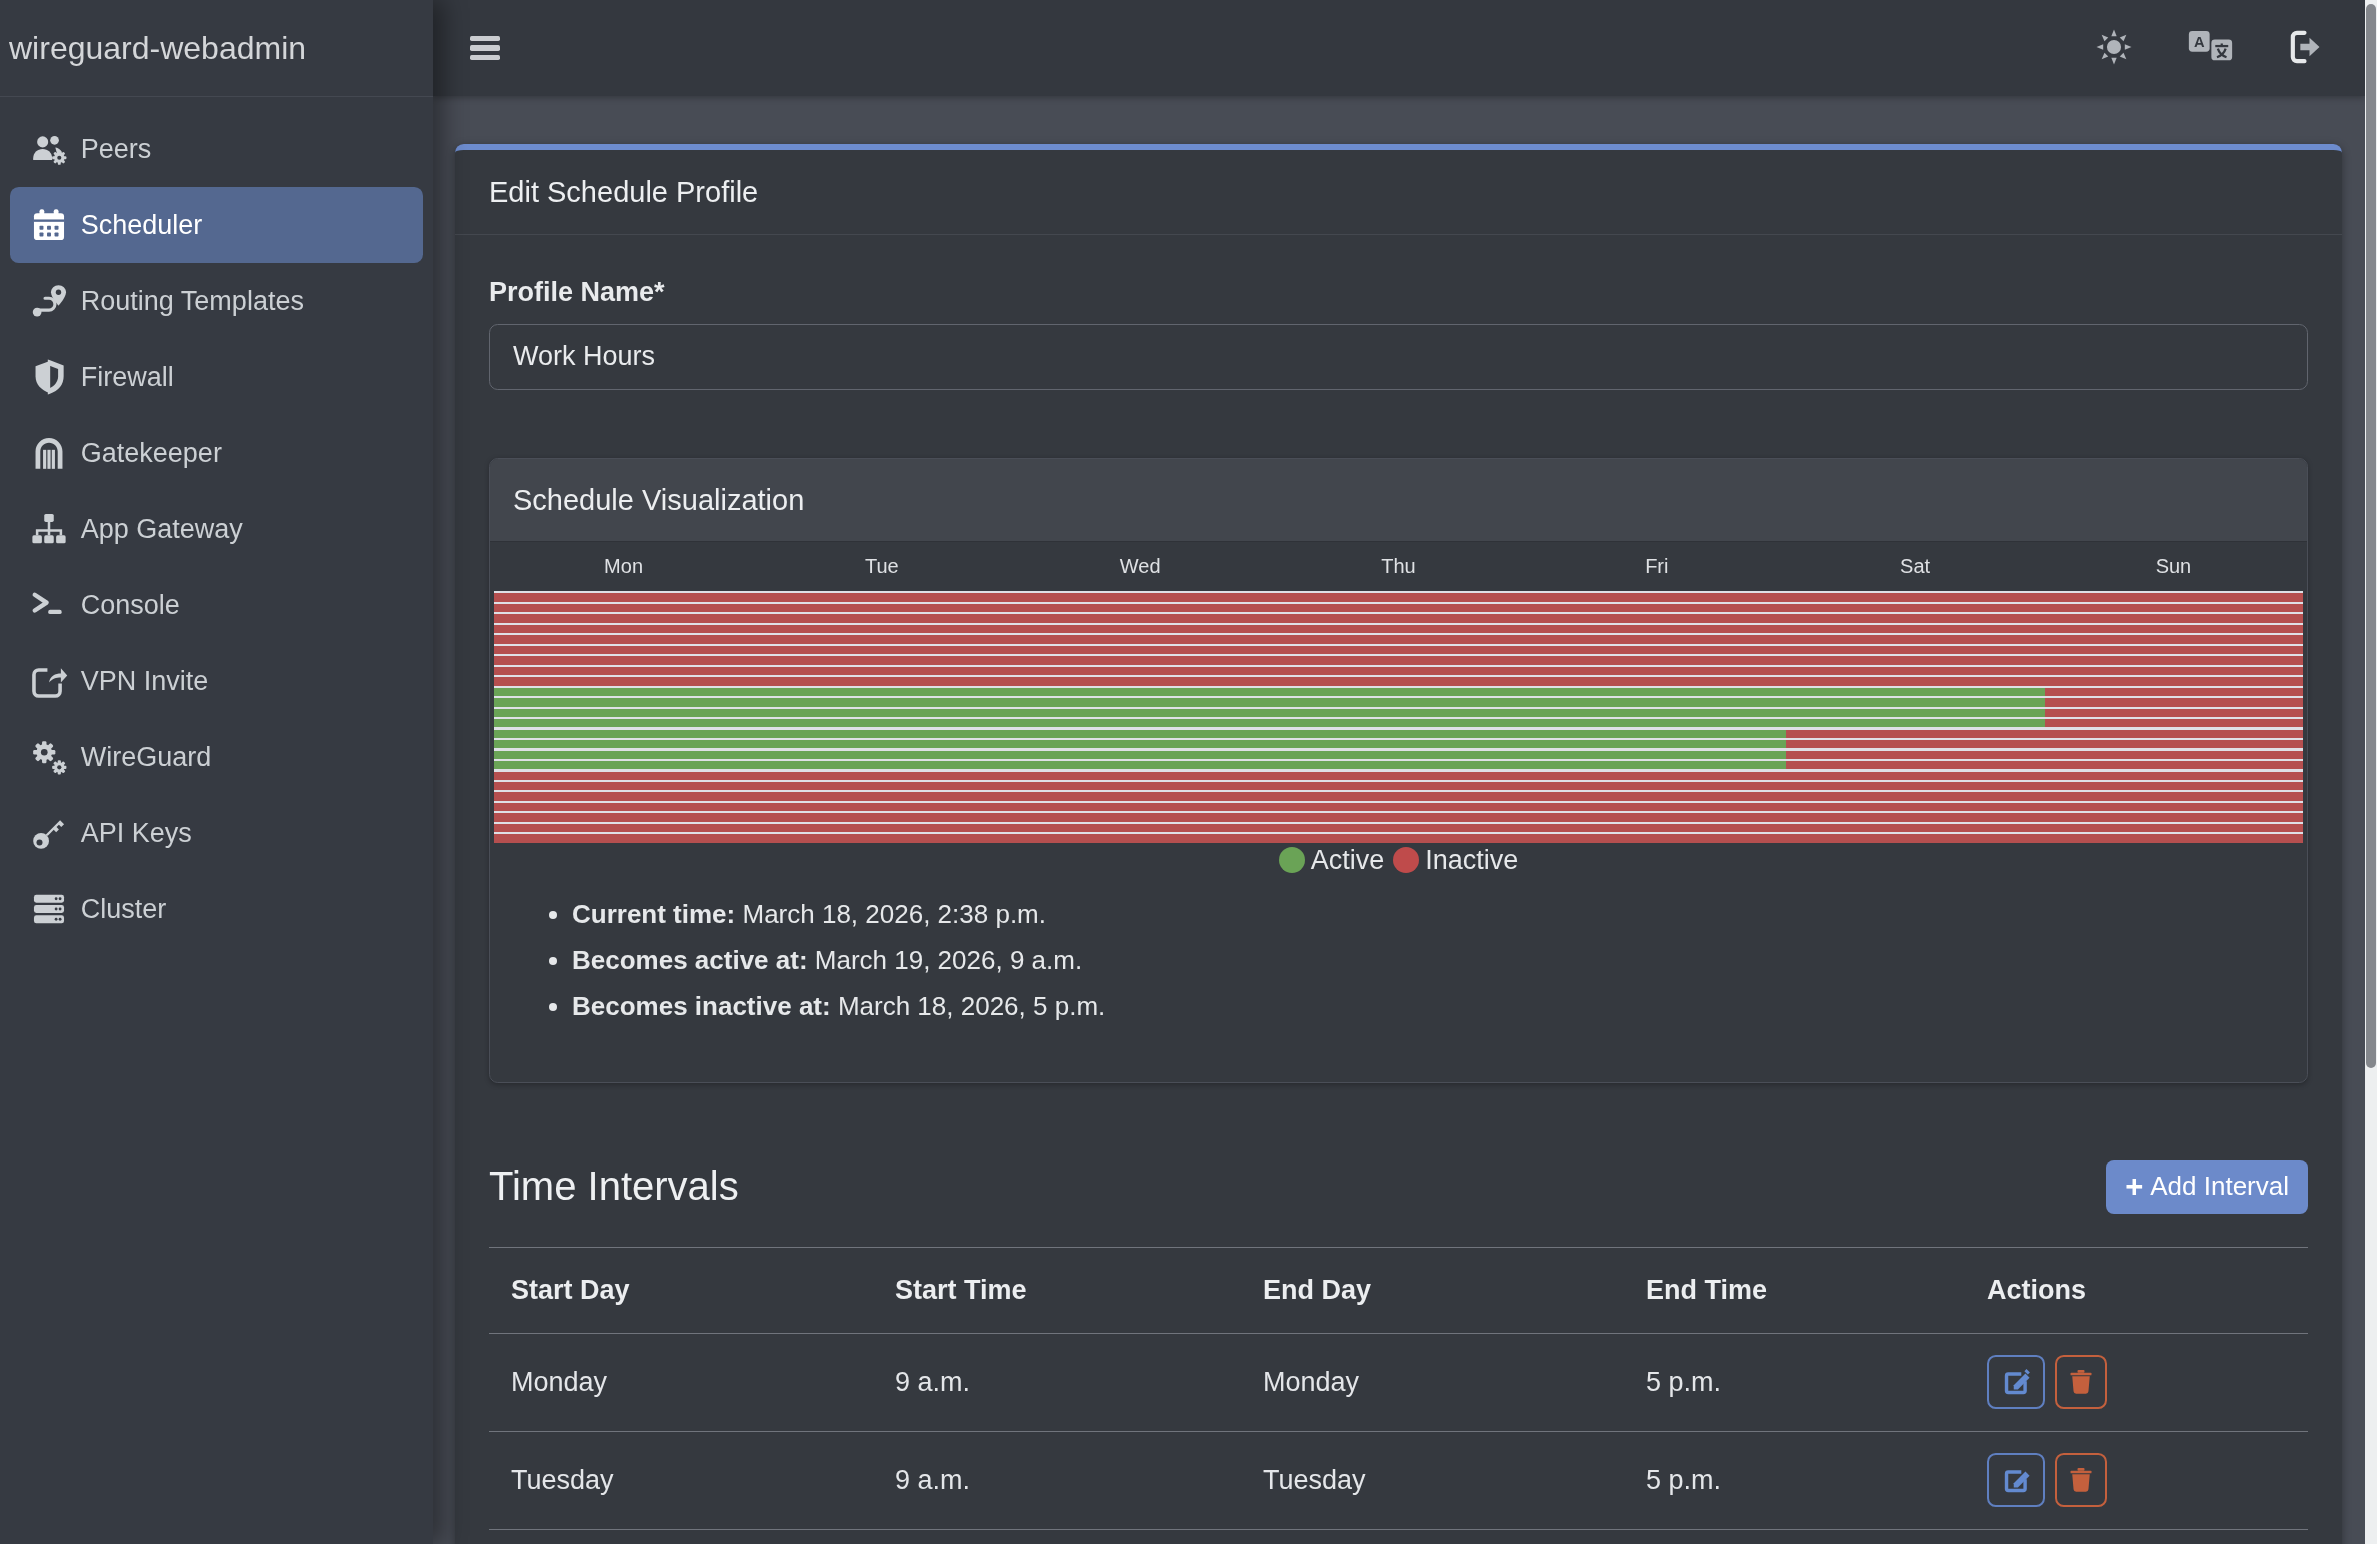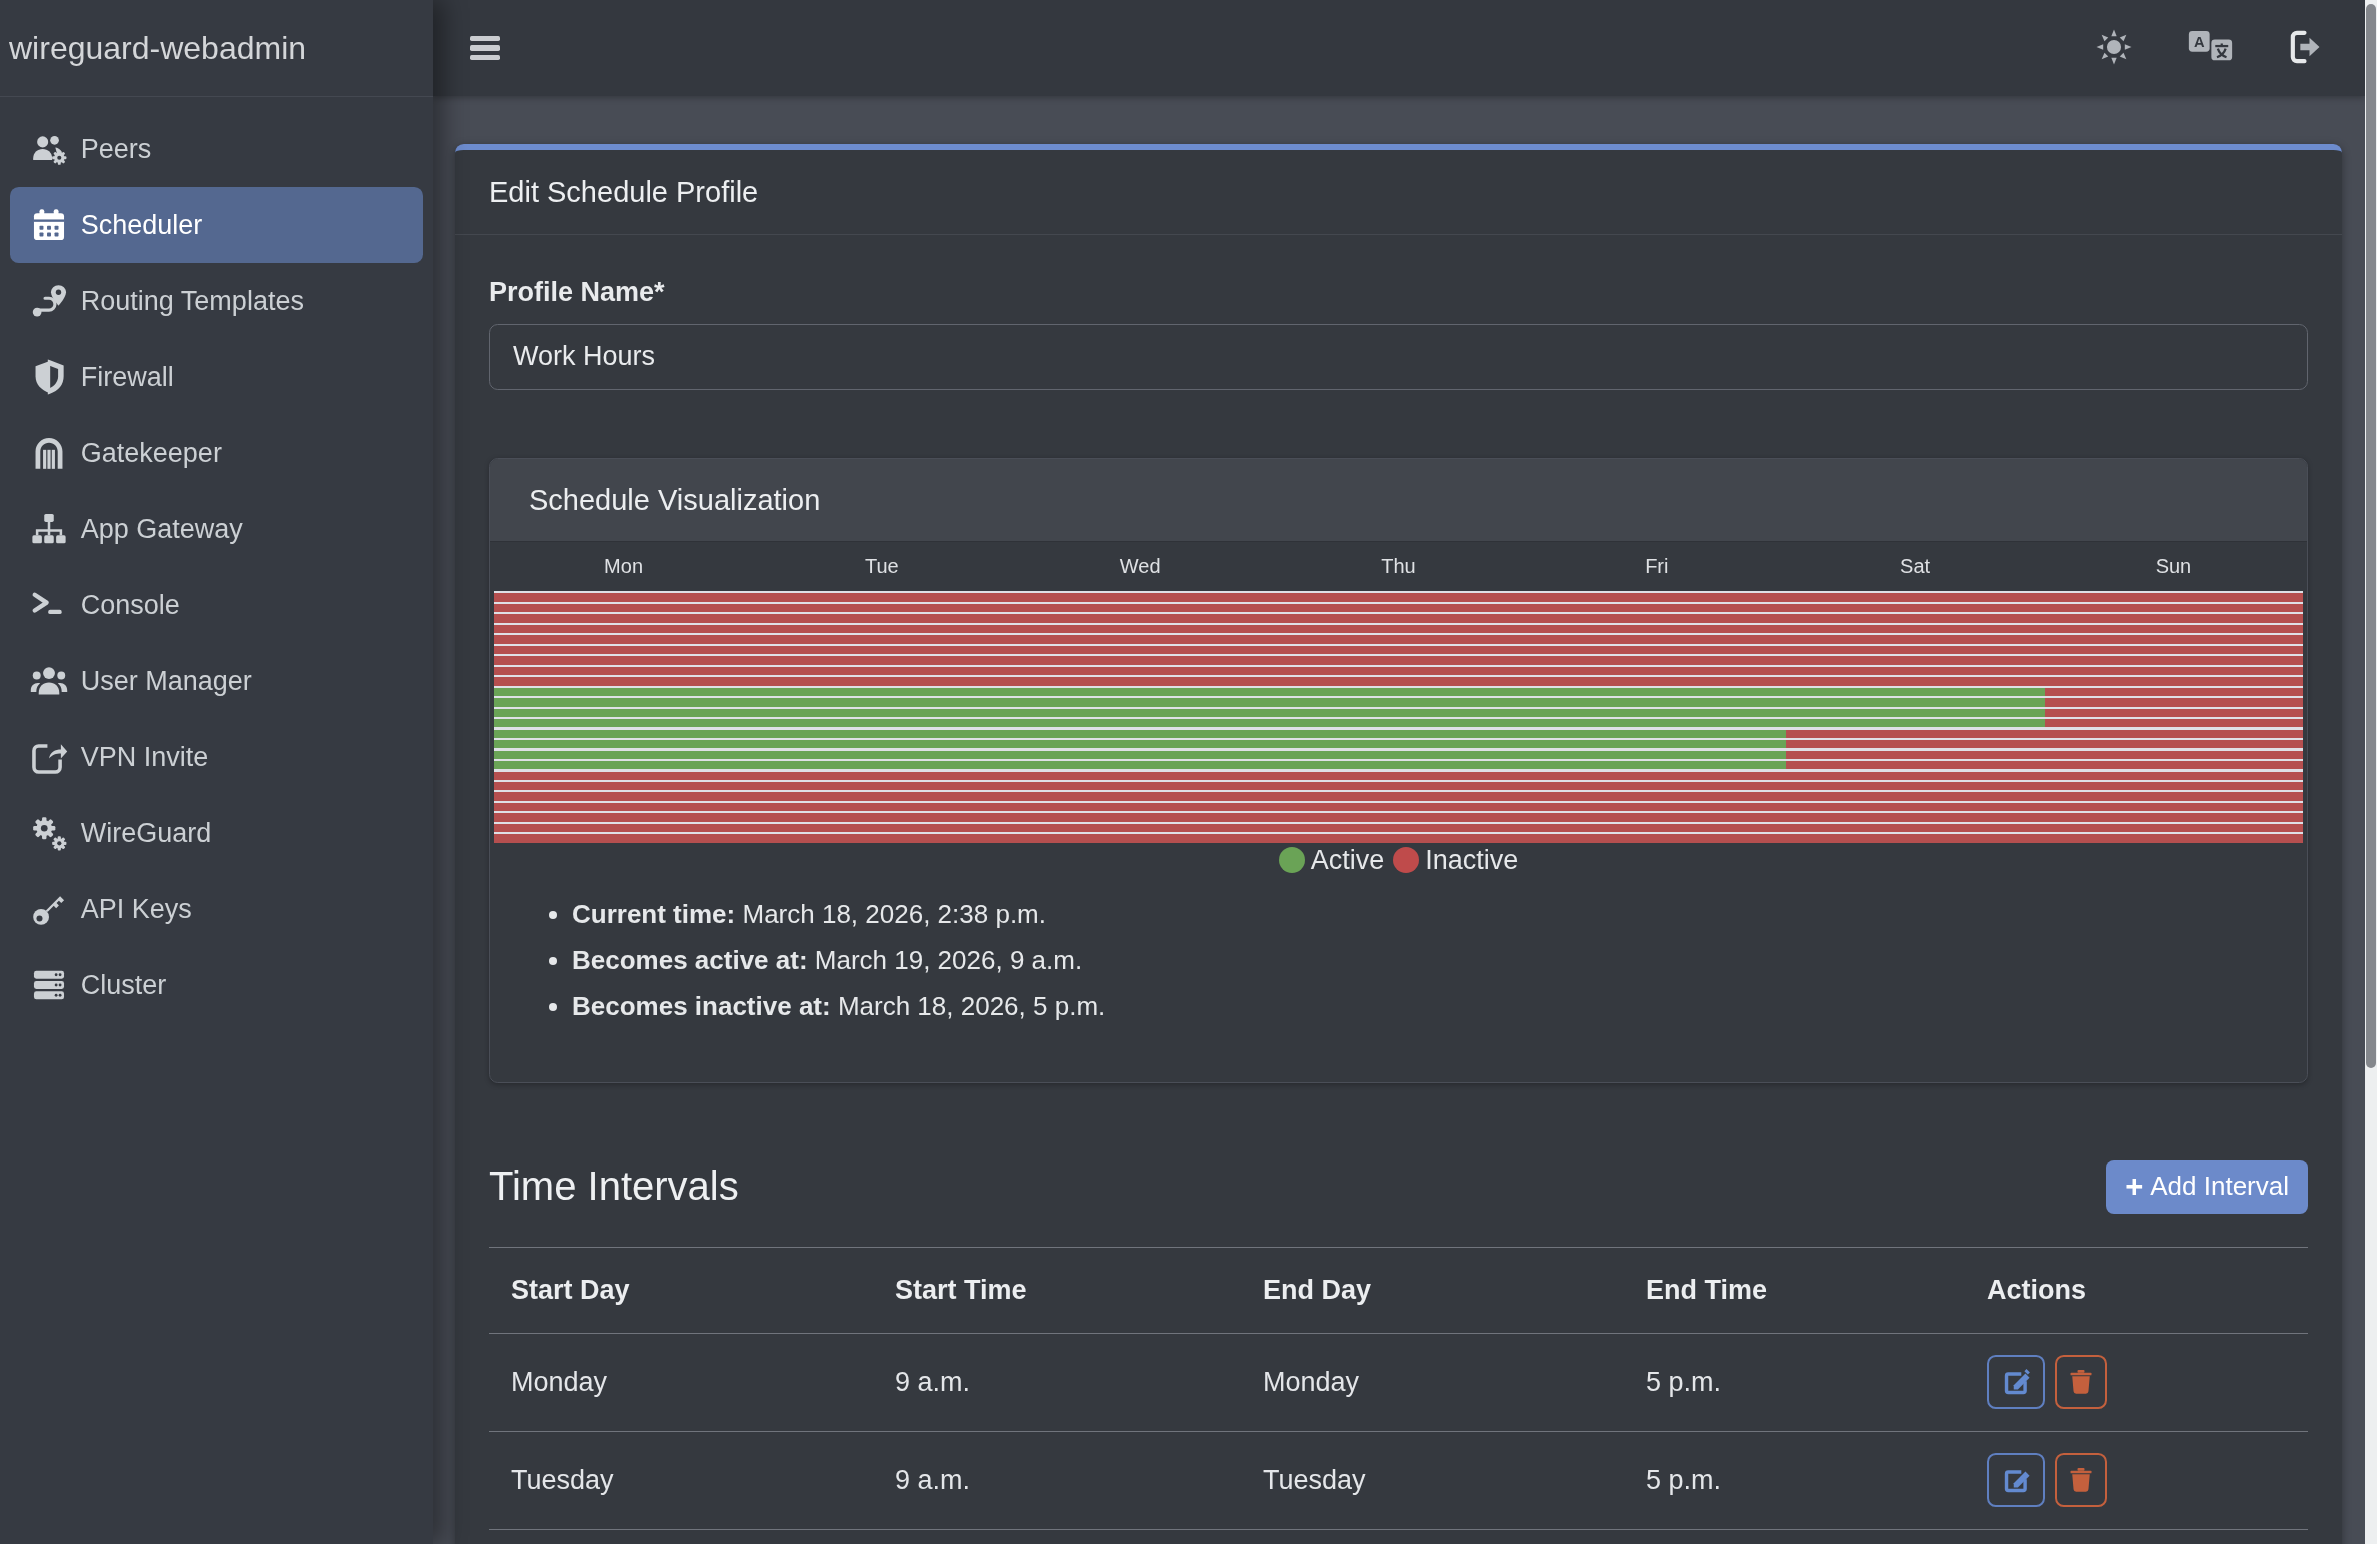--- a/index.html
+++ b/index.html
@@ -38,21 +38,21 @@
 
   .field-label{display:block;margin-top:21px;font-size:27px;font-weight:bold;color:#e9ebed;}
   .text-input{display:block;box-sizing:border-box;width:100%;height:66px;margin-top:15.7px;
               background:#35393f;border:1.7px solid #61656e;border-radius:8.7px;color:#e9ebed;
               font-size:27px;padding:0 23px;font-family:"Liberation Sans",sans-serif;outline:none;}
 
   
   .subcard{margin-top:68px;border:0.9px solid #4a4e57;border-radius:8.7px;background:#35393f;
            box-shadow:0 1.7px 5.2px rgba(0,0,0,.25);}
   .subcard-header{height:82px;line-height:82px;background:#42464d;border-bottom:0.9px solid #2f3238;
-                  border-radius:7.9px 7.9px 0 0;padding-left:39px;font-size:29px;color:#eceef0;}
+                  border-radius:7.9px 7.9px 0 0;padding-left:23px;font-size:29px;color:#eceef0;}
   .day-row{display:grid;grid-template-columns:repeat(7,1fr);margin:0 4.4px;height:49px;
            align-items:center;text-align:center;font-size:20px;color:#dfe1e4;}
   .heatmap{margin:0 4.4px;padding-top:2.6px;}
   .hm-row{height:8.4px;margin-bottom:2.1px;}
   .legend{display:flex;justify-content:center;align-items:center;font-size:27px;color:#e6e8ea;}
   .legend .dot{width:26px;height:26px;border-radius:50%;margin-right:6.1px;}
   .legend .grp{display:flex;align-items:center;margin:0 4.4px;}
   .info{list-style:disc;margin:23px 0 0 0;padding:0 0 45px 82px;}
   .info li{font-size:26px;margin-bottom:15px;color:#e6e8ea;}
   .info b{font-weight:bold;}
@@ -183,33 +183,20 @@
       <div class="side-item">
         <span class="ic">
           <svg width="38" height="38" viewBox="0 0 48 48">
               <path d="M6 11l15 10L6 31" fill="none" stroke="currentColor" stroke-width="5.5" stroke-linecap="round" stroke-linejoin="round"></path>
               <rect x="23" y="30" width="17" height="5.5" rx="2.5"></rect>
             </svg>
         </span>
         <span class="lbl">Console</span>
       </div>
 
-      <div class="side-item">
-        <span class="ic">
-          <svg width="38" height="38" viewBox="0 0 48 48">
-              <circle cx="24" cy="14" r="7.5"></circle>
-              <path d="M11 39c0-8 5.8-13 13-13s13 5 13 13v2H11z"></path>
-              <circle cx="8.5" cy="17" r="5"></circle>
-              <path d="M1 36c0-6 4-9.5 9-9.5 1 0 2 .1 2.9.4C9.6 29.6 8 33 8 37v1H1z"></path>
-              <circle cx="39.5" cy="17" r="5"></circle>
-              <path d="M47 36c0-6-4-9.5-9-9.5-1 0-2 .1-2.9.4 3.3 2.7 4.9 6.1 4.9 10.1v1H47z"></path>
-            </svg>
-        </span>
-        <span class="lbl">User Manager</span>
-      </div>
 
       <div class="side-item">
         <span class="ic">
           <svg width="38" height="38" viewBox="0 0 48 48">
               <path d="M38 27v10a6 6 0 0 1-6 6H11a6 6 0 0 1-6-6V16a6 6 0 0 1 6-6h11" fill="none" stroke="currentColor" stroke-width="4.5"></path>
               <path d="M24 26c1.5-8.5 8-11.5 15-11.5V8l8 9-8 9v-6.5c-6 0-11 1.5-15 6.5z"></path>
             </svg>
         </span>
         <span class="lbl">VPN Invite</span>
       </div>

